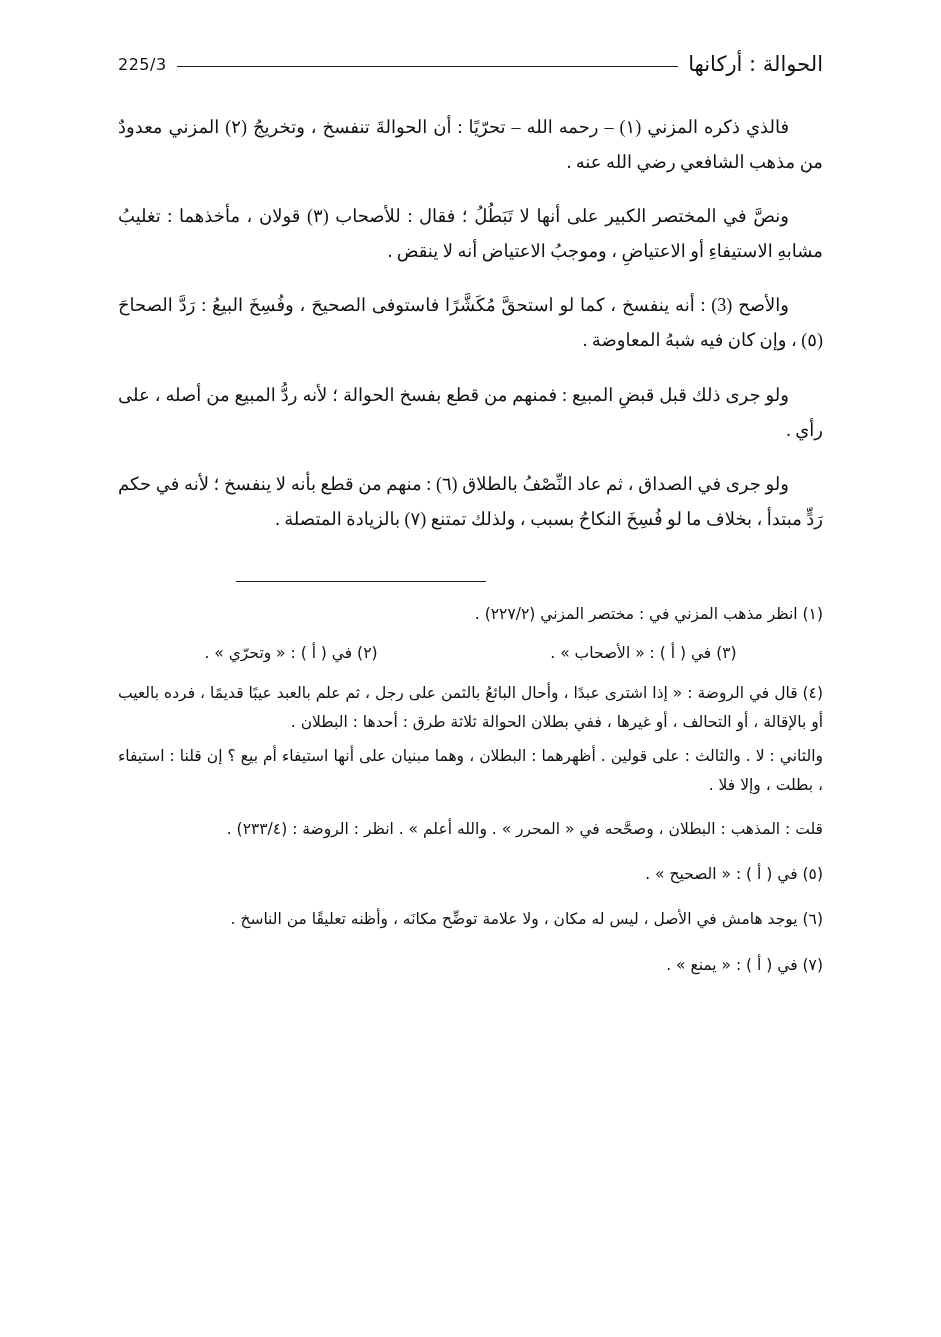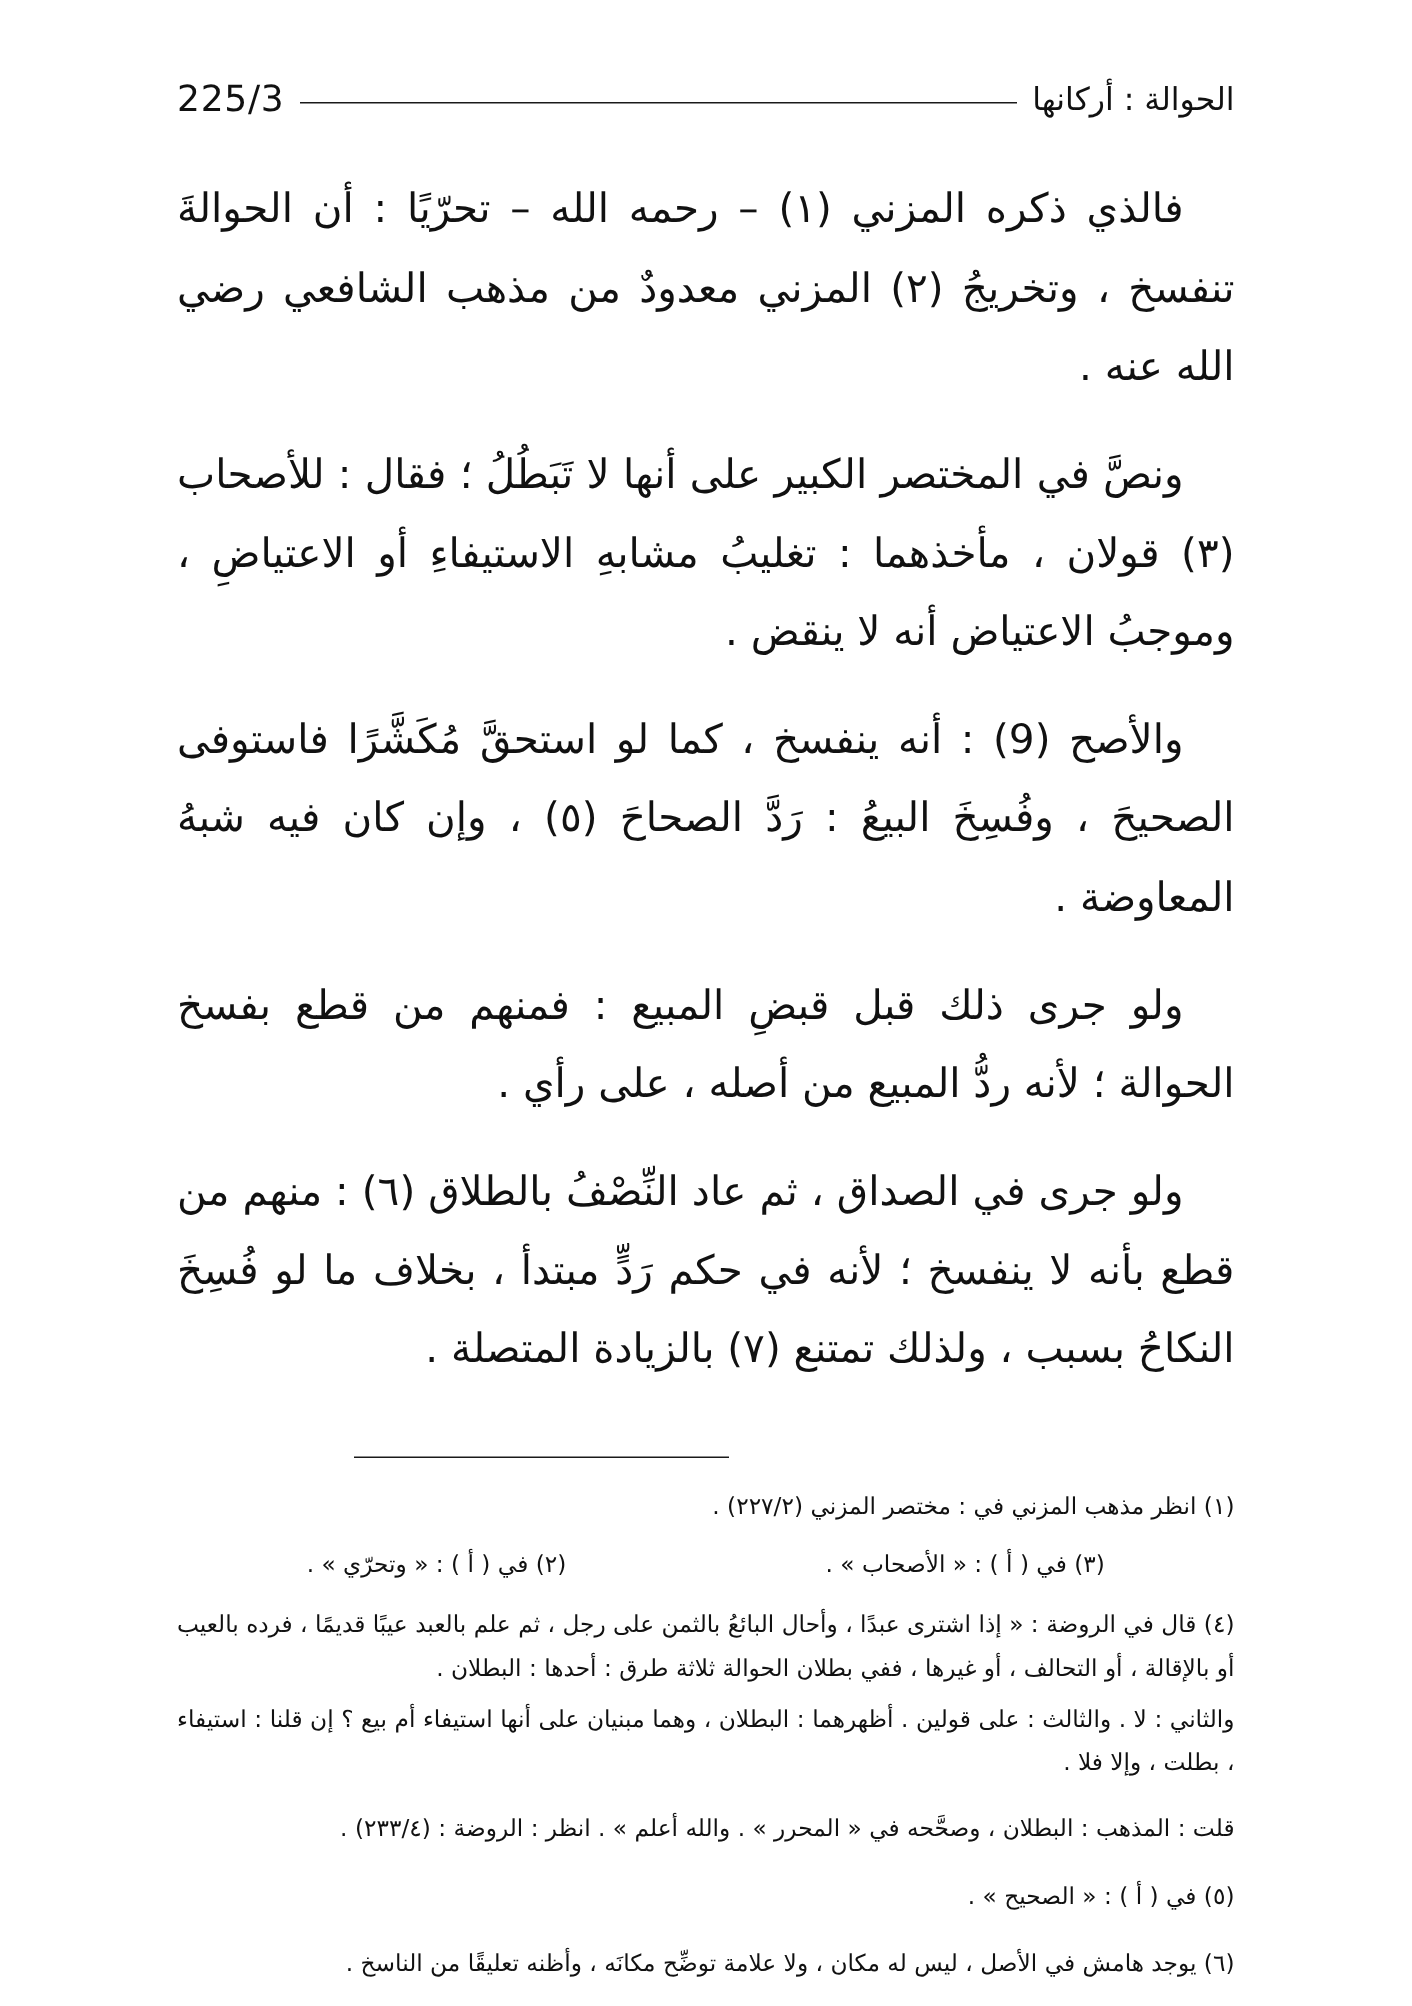--- a/index.html
+++ b/index.html
@@ -36,32 +36,33 @@
     white-space: nowrap;
     letter-spacing: 0.2px;
   }
   .header-rule {
     flex: 1 1 auto;
     height: 1px;
     background: #1a1a1a;
     margin-top: 4px;
   }
   .header-page {
-    font-size: 24px;
+    font-size: 16px;
     white-space: nowrap;
     direction: ltr;
     letter-spacing: 0.5px;
   }
 
   
   .body-text {
     direction: rtl;
     text-align: justify;
-    font-size: 27px;
+    font-size: 18px;
     line-height: 1.95;
+    font-family: Liberation Serif, serif;
   }
   .para {
     margin: 0 0 19px 0;
     text-indent: 34px;
   }
 
   
   .fn-sep {
     width: 250px;
     height: 1px;
@@ -103,21 +104,21 @@
 
   <div class="header">
     <span class="header-title">الحوالة : أركانها</span>
     <span class="header-rule"></span>
     <span class="header-page">225/3</span>
   </div>
 
   <div class="body-text">
     <p class="para">فالذي ذكره المزني (١) – رحمه الله – تحرّيًا : أن الحوالةَ تنفسخ ، وتخريجُ (٢) المزني معدودٌ من مذهب الشافعي رضي الله عنه .</p>
     <p class="para">ونصَّ في المختصر الكبير على أنها لا تَبَطُلُ ؛ فقال : للأصحاب (٣) قولان ، مأخذهما : تغليبُ مشابهِ الاستيفاءِ أو الاعتياضِ ، وموجبُ الاعتياض أنه لا ينقض .</p>
-    <p class="para">والأصح (9) : أنه ينفسخ ، كما لو استحقَّ مُكَشَّرًا فاستوفى الصحيحَ ، وفُسِخَ البيعُ : رَدَّ الصحاحَ (٥) ، وإن كان فيه شبهُ المعاوضة .</p>
+    <p class="para">والأصح (3) : أنه ينفسخ ، كما لو استحقَّ مُكَشَّرًا فاستوفى الصحيحَ ، وفُسِخَ البيعُ : رَدَّ الصحاحَ (٥) ، وإن كان فيه شبهُ المعاوضة .</p>
     <p class="para">ولو جرى ذلك قبل قبضِ المبيع : فمنهم من قطع بفسخ الحوالة ؛ لأنه ردُّ المبيع من أصله ، على رأي .</p>
     <p class="para">ولو جرى في الصداق ، ثم عاد النِّصْفُ بالطلاق (٦) : منهم من قطع بأنه لا ينفسخ ؛ لأنه في حكم رَدٍّ مبتدأ ، بخلاف ما لو فُسِخَ النكاحُ بسبب ، ولذلك تمتنع (٧) بالزيادة المتصلة .</p>
   </div>
 
   <div class="fn-sep"></div>
 
   <div class="footnotes">
 
     <p class="fn center">(١) انظر مذهب المزني في : مختصر المزني (٢٢٧/٢) .</p>
 

